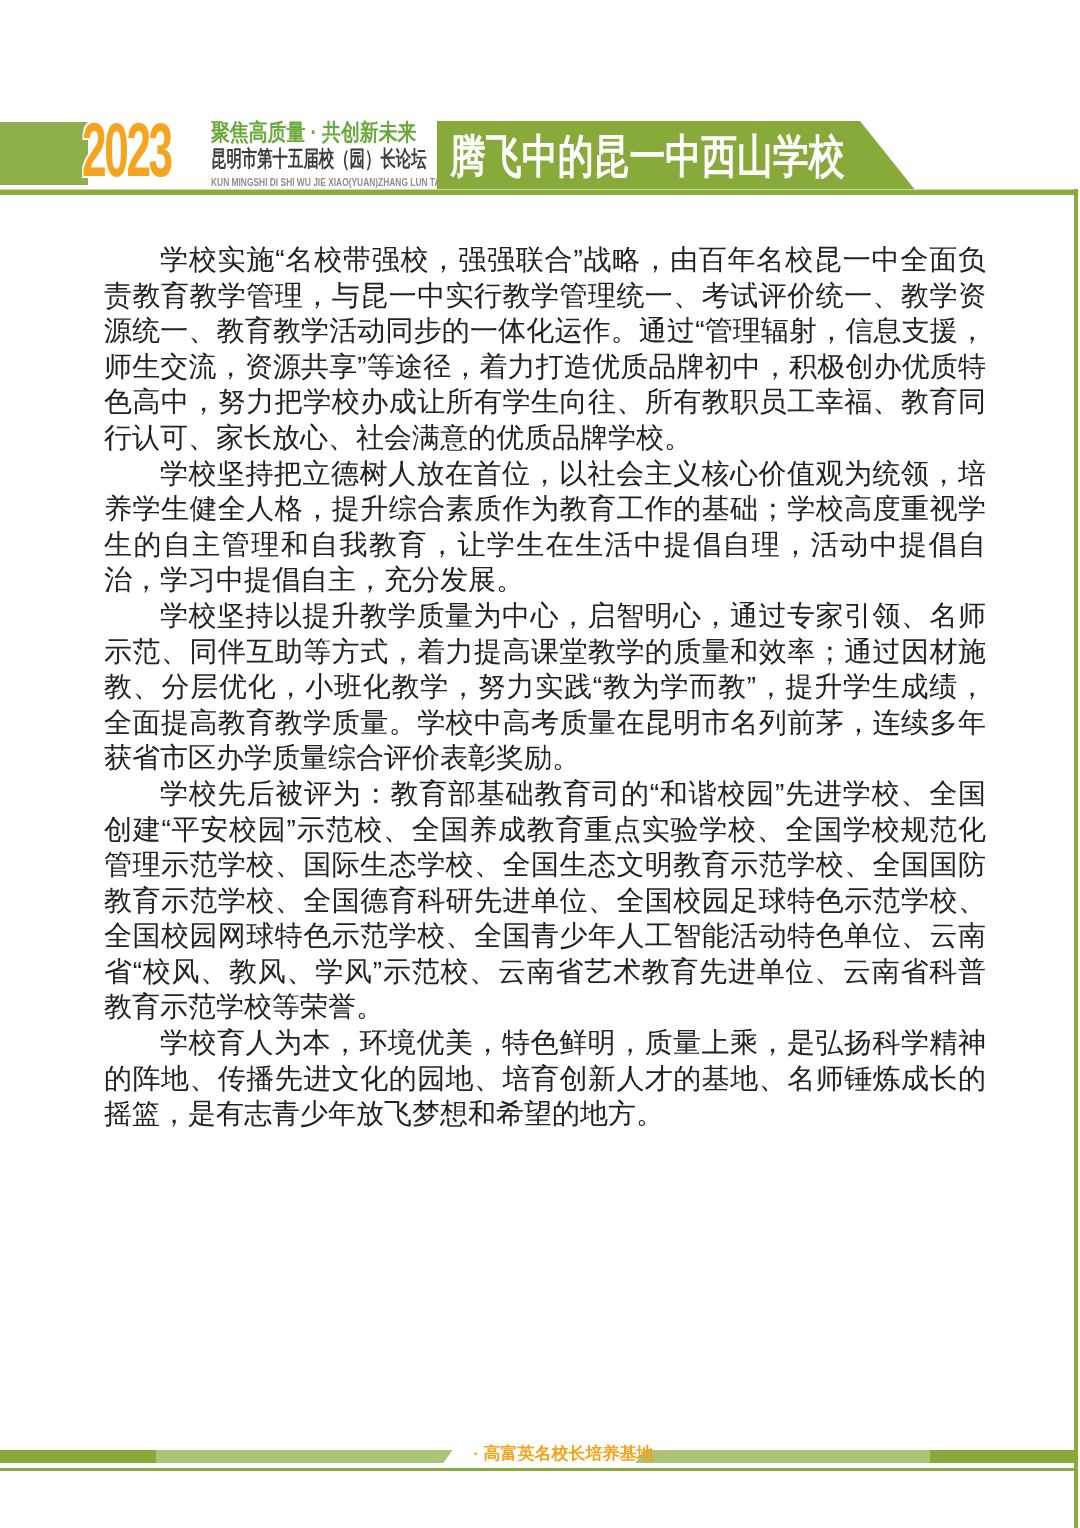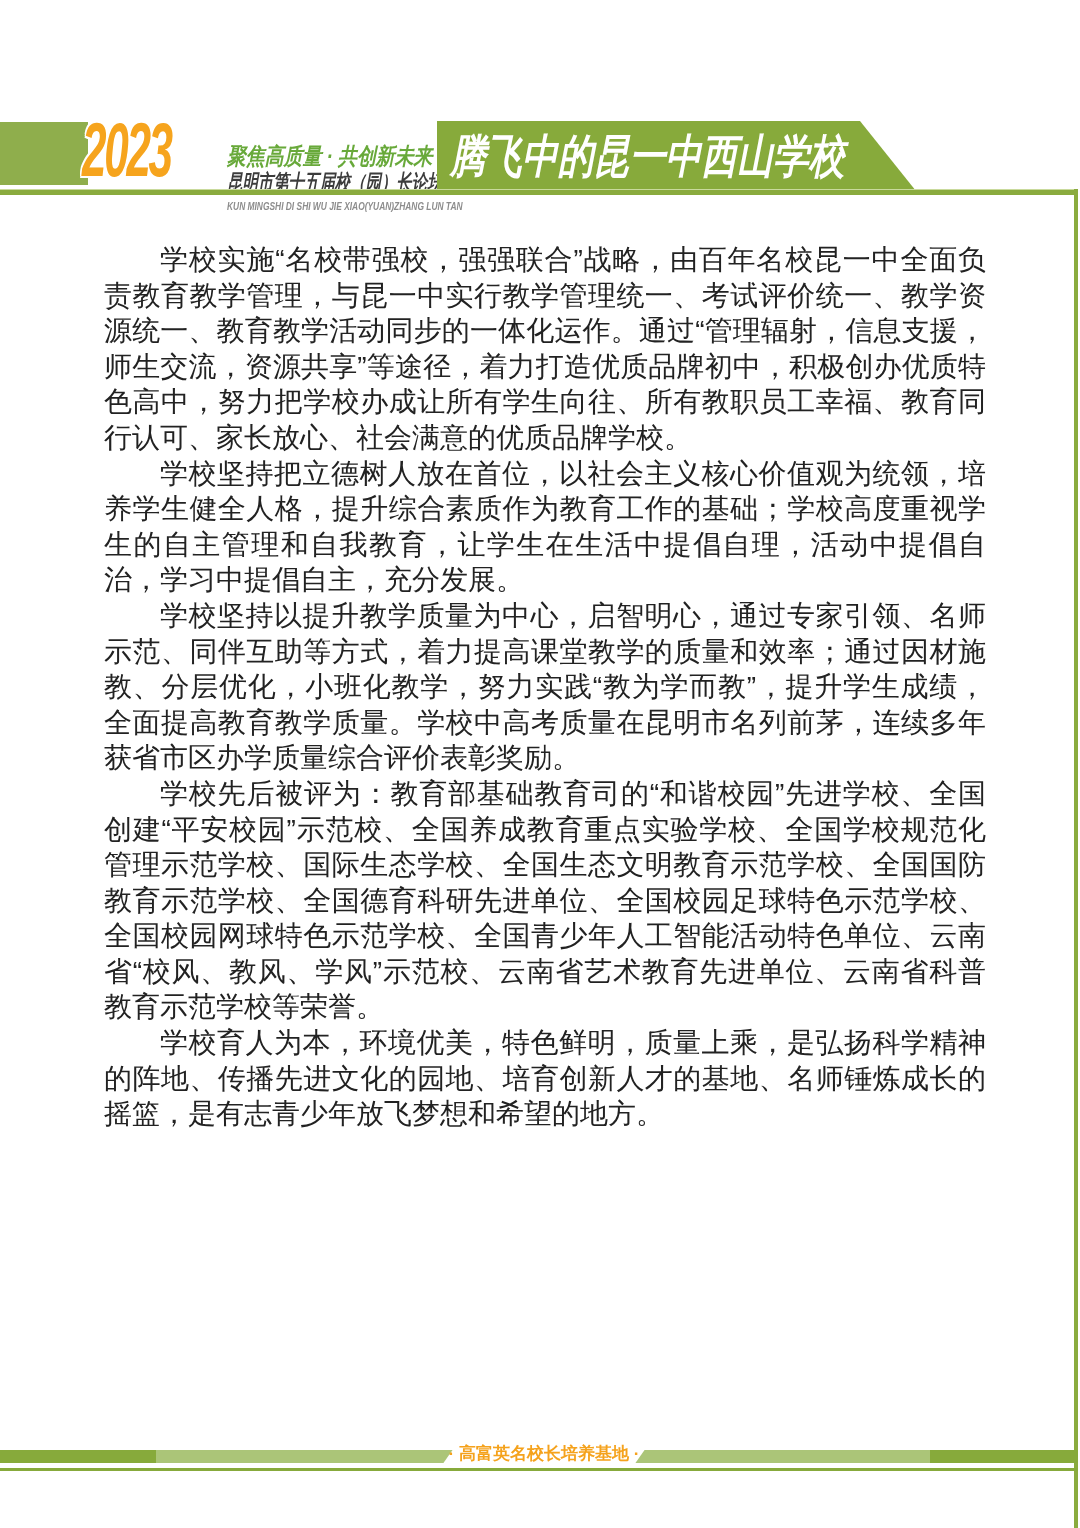--- a/index.html
+++ b/index.html
@@ -4,37 +4,37 @@
 <style>
   html, body { margin: 0; padding: 0; background: #ffffff; }
   body {
     width: 1080px; height: 1528px;
     font-family: "Liberation Sans", "DejaVu Sans", sans-serif;
     position: relative; overflow: hidden;
   }
   .page { position: absolute; inset: 0; background: #ffffff; }
 
   
-  .header { position: absolute; top: 0; left: 0; width: 100%; height: 196px; font-style: italic; }
+  .header { position: absolute; top: 0; left: 0; width: 100%; height: 196px; }
 
   .year-square {
     position: absolute; left: 0; top: 122px;
     width: 88px; height: 63px; background: #8fae4c;
   }
   .year-text {
     position: absolute; left: 82px; top: 112px;
     color: #f6a41d; font-weight: 900; font-size: 76px; line-height: 76px;
     letter-spacing: -4px;
     transform: scaleX(0.58); transform-origin: left top;
     text-shadow: 2px 0 #fff, -2px 0 #fff, 0 2px #fff, 0 -2px #fff,
                  2px 2px #fff, -2px -2px #fff, 2px -2px #fff, -2px 2px #fff;
     z-index: 2;
   }
 
-  .header-mid { position: absolute; left: 227px; top: 120px; width: 226px; margin-top: 24px; }
+  .header-mid { position: absolute; left: 211px; top: 120px; width: 226px; }
   .slogan {
     color: #68a93a; font-weight: bold; font-size: 23px; line-height: 25px;
     white-space: nowrap; display: inline-block;
     transform: scaleX(0.82); transform-origin: left center;
   }
   .forum-name {
     color: #3c3c3c; font-weight: bold; font-size: 22px; line-height: 26px;
     white-space: nowrap; display: inline-block; margin-top: 1px;
     transform: scaleX(0.70); transform-origin: left center;
   }
@@ -83,21 +83,21 @@
   }
   .footer-dark-left  { position: absolute; left: 0; top: 0; width: 156px; height: 100%; background: #87aa3b; }
   .footer-dark-right { position: absolute; right: 0; top: 0; width: 148px; height: 100%; background: #87aa3b; }
   .footer-notch {
     position: absolute; left: 448px; top: -4px;
     width: 192px; height: 21px; background: #ffffff;
     transform: skewX(-35deg);
   }
   .footer-label {
     position: absolute; left: 424px; top: 1442px; width: 240px;
-    text-align: center; color: #f5a21c; font-weight: bold; font-size: 17px;
+    text-align: right; color: #f5a21c; font-weight: bold; font-size: 17px;
     line-height: 24px; z-index: 3; white-space: nowrap;
   }
   .footer-rule {
     position: absolute; left: 0; top: 1468px;
     width: 1078px; height: 3px; background: #87aa3b;
   }
 </style>
 </head>
 <body>
 

